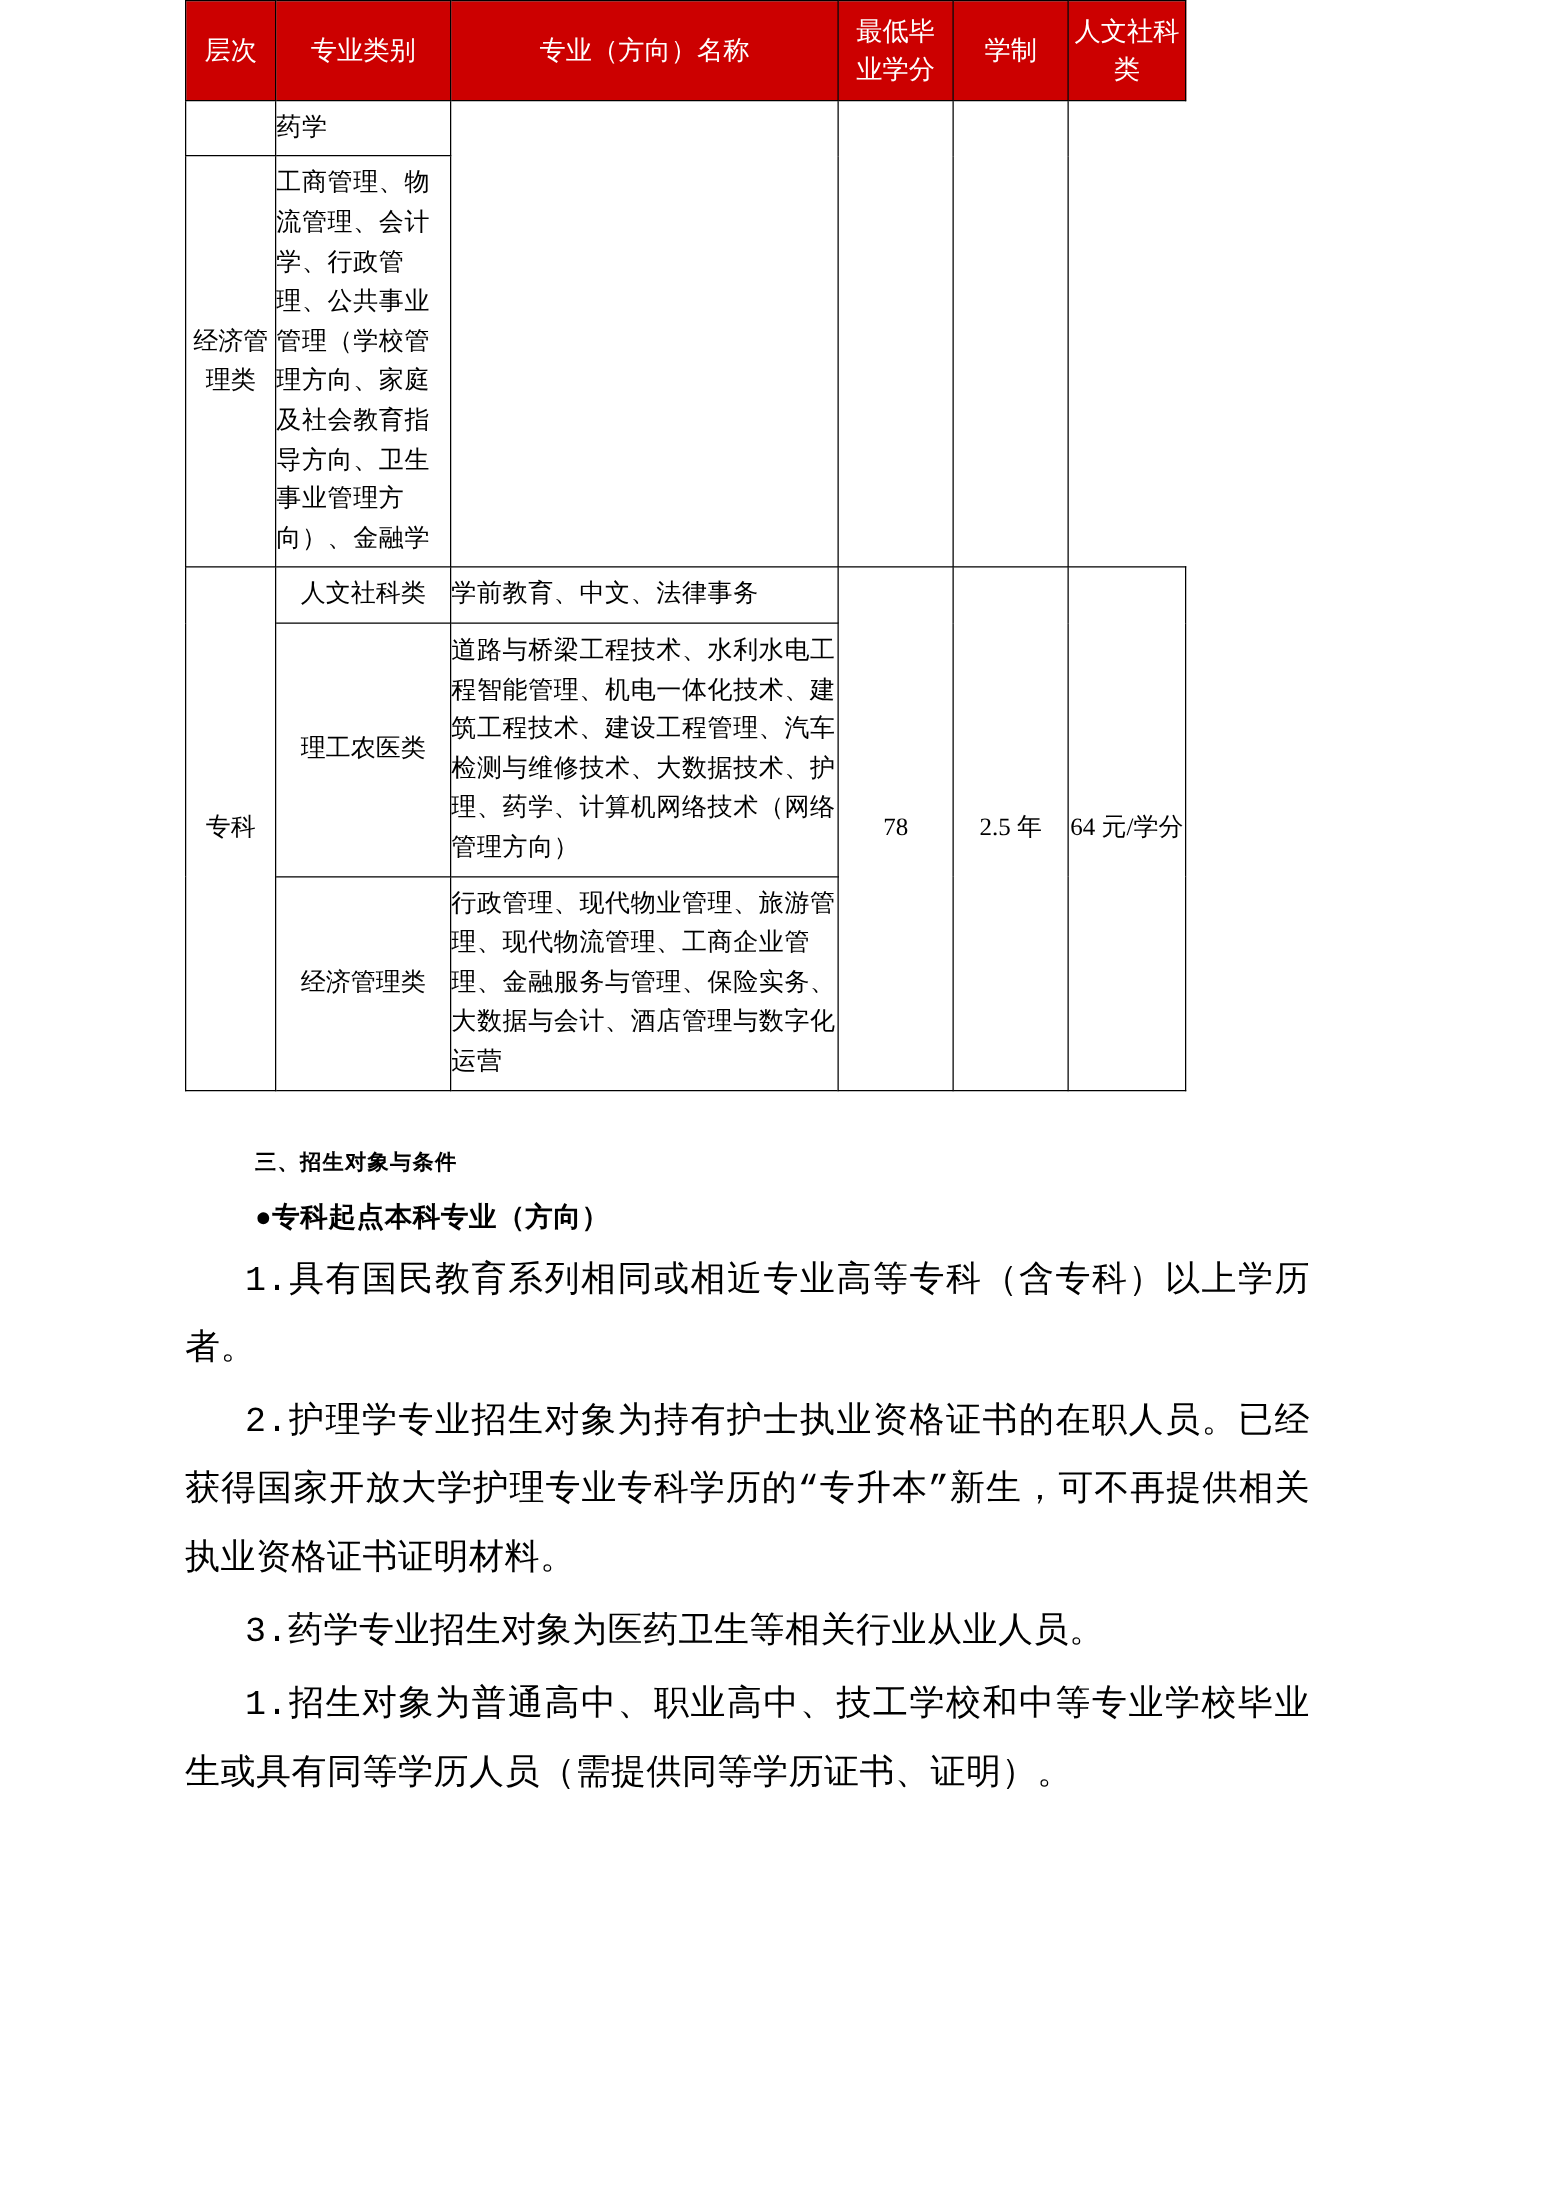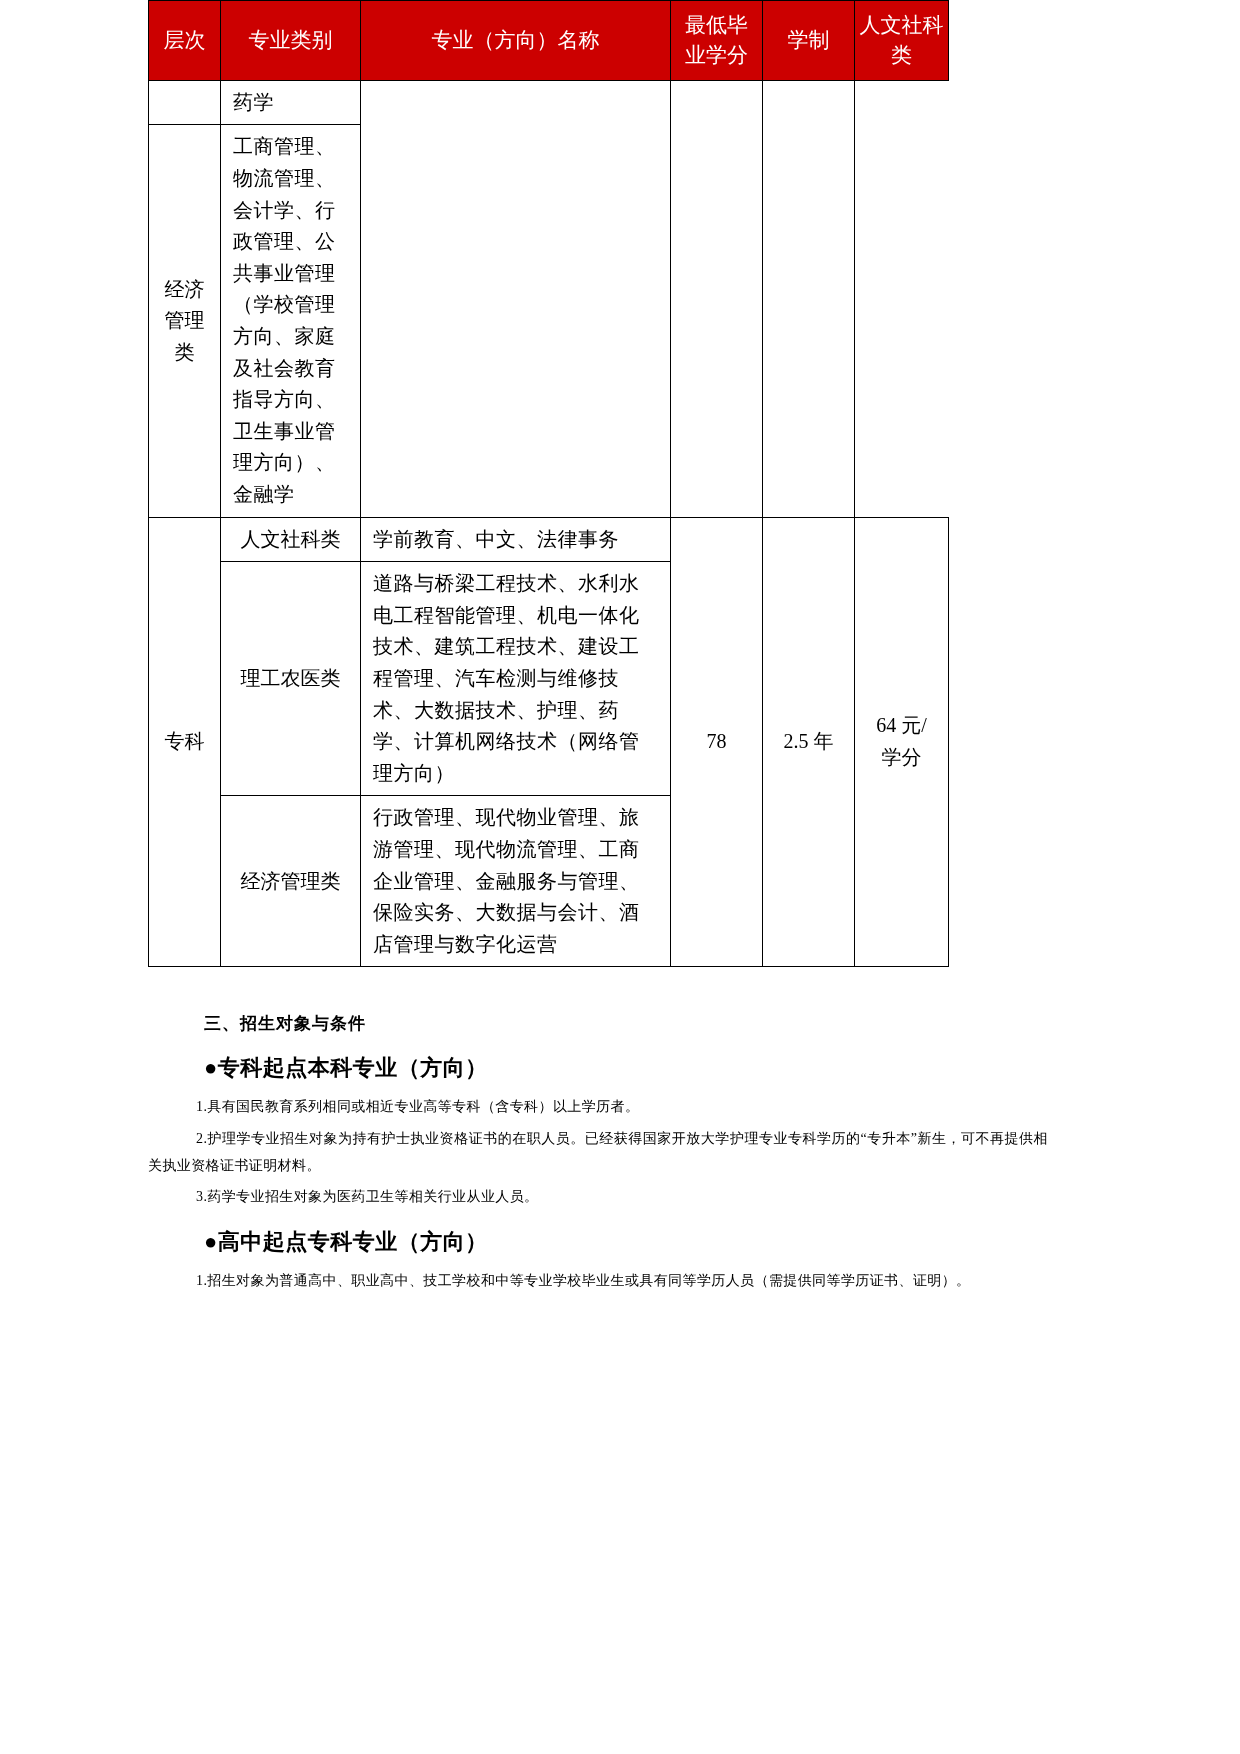--- a/index.html
+++ b/index.html
@@ -25,21 +25,21 @@
   table.major-table {
     border-collapse: collapse;
     width: 800px;
     table-layout: fixed;
   }
   table.major-table td, table.major-table th {
     border: 1px solid #000000;
     vertical-align: middle;
     font-size: 20px;
     line-height: 1.58;
-    padding: 6px 12px;
+    padding: 6px 0;
     font-weight: normal;
   }
   table.major-table thead th {
     background: #cc0000;
     color: #ffffff;
     text-align: center;
     font-size: 21px;
     line-height: 1.45;
     padding: 9px 4px;
     border-color: #000000;
@@ -64,27 +64,28 @@
     letter-spacing: 1px;
   }
   .bullet-head {
     font-family: "Liberation Sans", "DejaVu Sans", sans-serif;
     font-weight: bold;
     font-size: 22px;
     margin: 16px 0 10px 56px;
     letter-spacing: 0.5px;
   }
   p.para {
-    font-size: 14px;
+    font-size: 28px;
     line-height: 1.95;
     margin: 0 0 4px 0;
     text-indent: 48px;
     width: 900px;
     text-align: justify;
     letter-spacing: 0.4px;
+    font-family: Liberation Mono, monospace;
   }
 </style>
 </head>
 <body>
 
 <div class="page">
 
   <table class="major-table">
     <colgroup>
       <col class="col-level">
@@ -135,16 +136,15 @@
     </tbody>
   </table>
 
   <h2 class="section-title">三、招生对象与条件</h2>
 
   <h3 class="bullet-head">●专科起点本科专业（方向）</h3>
   <p class="para">1.具有国民教育系列相同或相近专业高等专科（含专科）以上学历者。</p>
   <p class="para">2.护理学专业招生对象为持有护士执业资格证书的在职人员。已经获得国家开放大学护理专业专科学历的“专升本”新生，可不再提供相关执业资格证书证明材料。</p>
   <p class="para">3.药学专业招生对象为医药卫生等相关行业从业人员。</p>
 
-  <h3 class="bullet-head">●高中起点专科专业（方向）</h3>
   <p class="para">1.招生对象为普通高中、职业高中、技工学校和中等专业学校毕业生或具有同等学历人员（需提供同等学历证书、证明）。</p>
 
 </div>
 
 </body></html>

